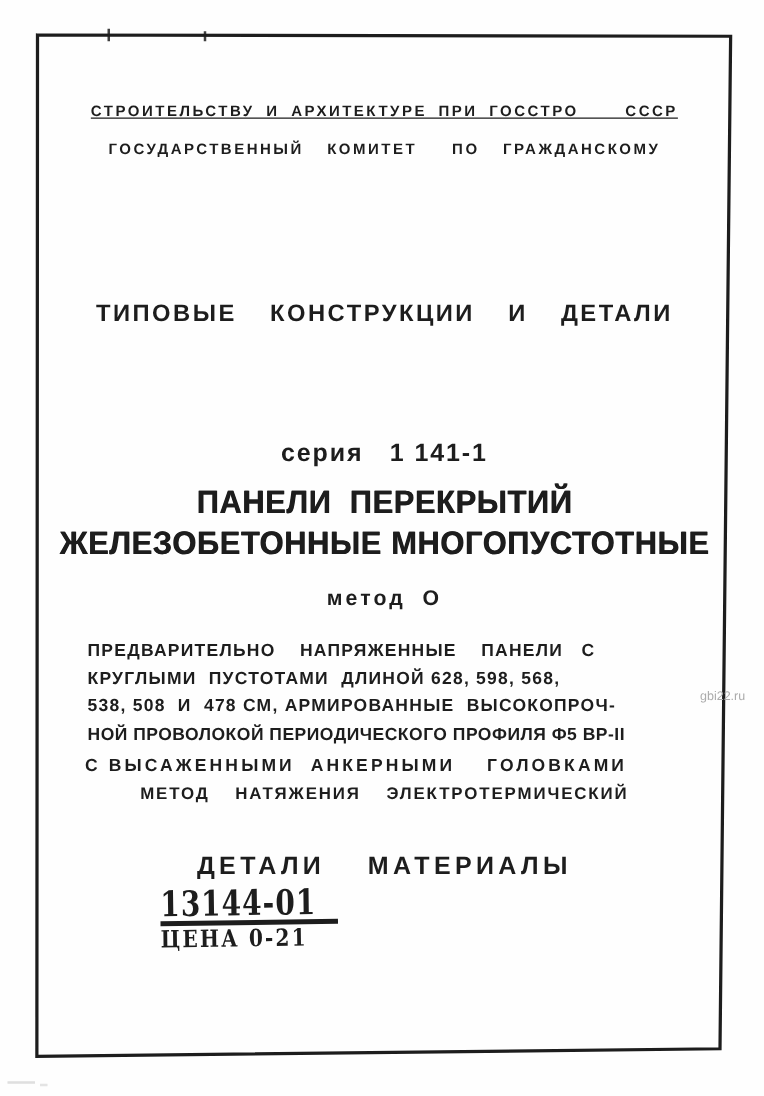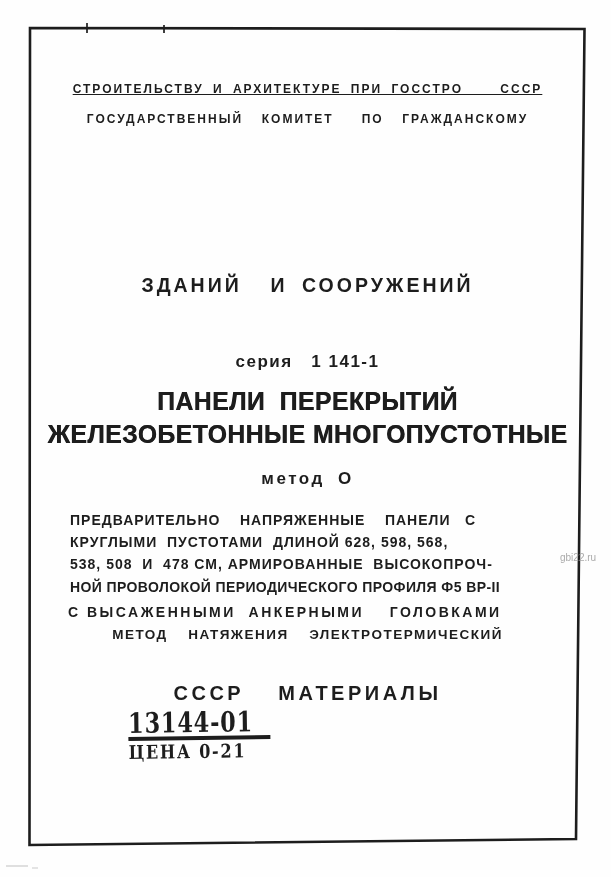--- a/index.html
+++ b/index.html
@@ -9,21 +9,21 @@
     font-family:"Liberation Sans",sans-serif;font-weight:700;
   }
   .abs{position:absolute;}
   .c{left:0;right:0;text-align:center;}
   .pre{white-space:pre;}
   .frame-svg{position:absolute;left:0;top:0;}
   .inner{position:absolute;left:30px;top:28px;width:555px;height:812px;}
   .org{font-size:12px;letter-spacing:2px;word-spacing:4px;}
   .doctype1{font-size:19px;letter-spacing:2px;word-spacing:6px;}
   .doctype2{font-size:19.5px;letter-spacing:3px;word-spacing:6px;}
-  .series{font-size:17px;letter-spacing:1.5px;}
+  .series{font-size:20px;letter-spacing:1.5px;}
   .subject{
     font-size:26px;letter-spacing:.5px;transform:scaleX(.95);
     text-shadow:.5px 0 0 currentColor;
   }
   .issue{font-size:17px;letter-spacing:2.5px;word-spacing:6px;}
   .desc{font-size:14px;letter-spacing:1px;text-transform:uppercase;}
   .desc-4{letter-spacing:.4px;}
   .desc-5{letter-spacing:2.5px;}
   .desc-6{font-size:13.5px;letter-spacing:1.5px;word-spacing:5px;}
   .section{font-size:20px;letter-spacing:3.5px;word-spacing:8px;}
@@ -55,37 +55,37 @@
   <div class="abs tick" style="left:86px;top:23px;width:2px;height:10px;"></div>
   <div class="abs tick" style="left:163px;top:25px;width:2px;height:8px;"></div>
   <div class="abs speck" style="left:6px;top:865px;width:22px;height:2px;opacity:.6;"></div>
   <div class="abs speck" style="left:32px;top:867px;width:6px;height:2px;opacity:.5;"></div>
 
   <div class="inner">
 
     <div class="abs c org pre" style="top:44px;margin-top:40px;">ГОСУДАРСТВЕННЫЙ  КОМИТЕТ   ПО  ГРАЖДАНСКОМУ</div>
     <div class="abs c org pre" style="top:54px;text-decoration:underline;">СТРОИТЕЛЬСТВУ И АРХИТЕКТУРЕ ПРИ ГОССТРО    СССР</div>
 
-    <div class="abs c doctype2 pre" style="top:246px;">ЗДАНИЙ  И СООРУЖЕНИЙ</div>
+    <div class="abs c doctype1 pre" style="top:213px;">ТИПОВЫЕ  КОНСТРУКЦИИ  И  ДЕТАЛИ</div>
 
     <div class="abs c series pre" style="top:324px;">серия   1 141-1</div>
 
     <div class="abs c subject pre" style="top:358px;">ПАНЕЛИ  ПЕРЕКРЫТИЙ</div>
     <div class="abs c subject pre" style="top:391px;">ЖЕЛЕЗОБЕТОННЫЕ МНОГОПУСТОТНЫЕ</div>
 
     <div class="abs c issue pre" style="top:441px;">метод О</div>
 
     <div class="abs desc pre" style="left:40px;top:484px;">предварительно    напряженные    панели   с</div>
     <div class="abs desc pre" style="left:40px;top:506px;text-align:right;">круглыми  пустотами  длиной 628, 598, 568,</div>
     <div class="abs desc pre" style="left:40px;top:528px;">538, 508  и  478 см, армированные  высокопроч-</div>
     <div class="abs desc desc-4 pre" style="left:40px;top:551px;">ной проволокой периодического профиля Ф5 Вр-II</div>
     <div class="abs desc desc-5 pre" style="left:38px;top:576px;text-align:right;">с высаженными  анкерными    головками</div>
     <div class="abs c desc desc-6 pre" style="top:599px;">метод  натяжения  электротермический</div>
 
-    <div class="abs c section pre" style="top:654px;">СССР  МАТЕРИАЛЫ</div>
+    <div class="abs c section pre" style="top:654px;">ДЕТАЛИ  МАТЕРИАЛЫ</div>
 
     <div class="abs stamp" style="left:98px;top:682px;">
       <div class="stamp-code">13144-01</div>
       <div class="stamp-divider"></div>
       <div class="stamp-price">ЦЕНА 0-21</div>
     </div>
 
   </div>
 
   <div class="abs watermark" style="left:560px;top:552px;color:#ababab;">gbi22.ru</div>

